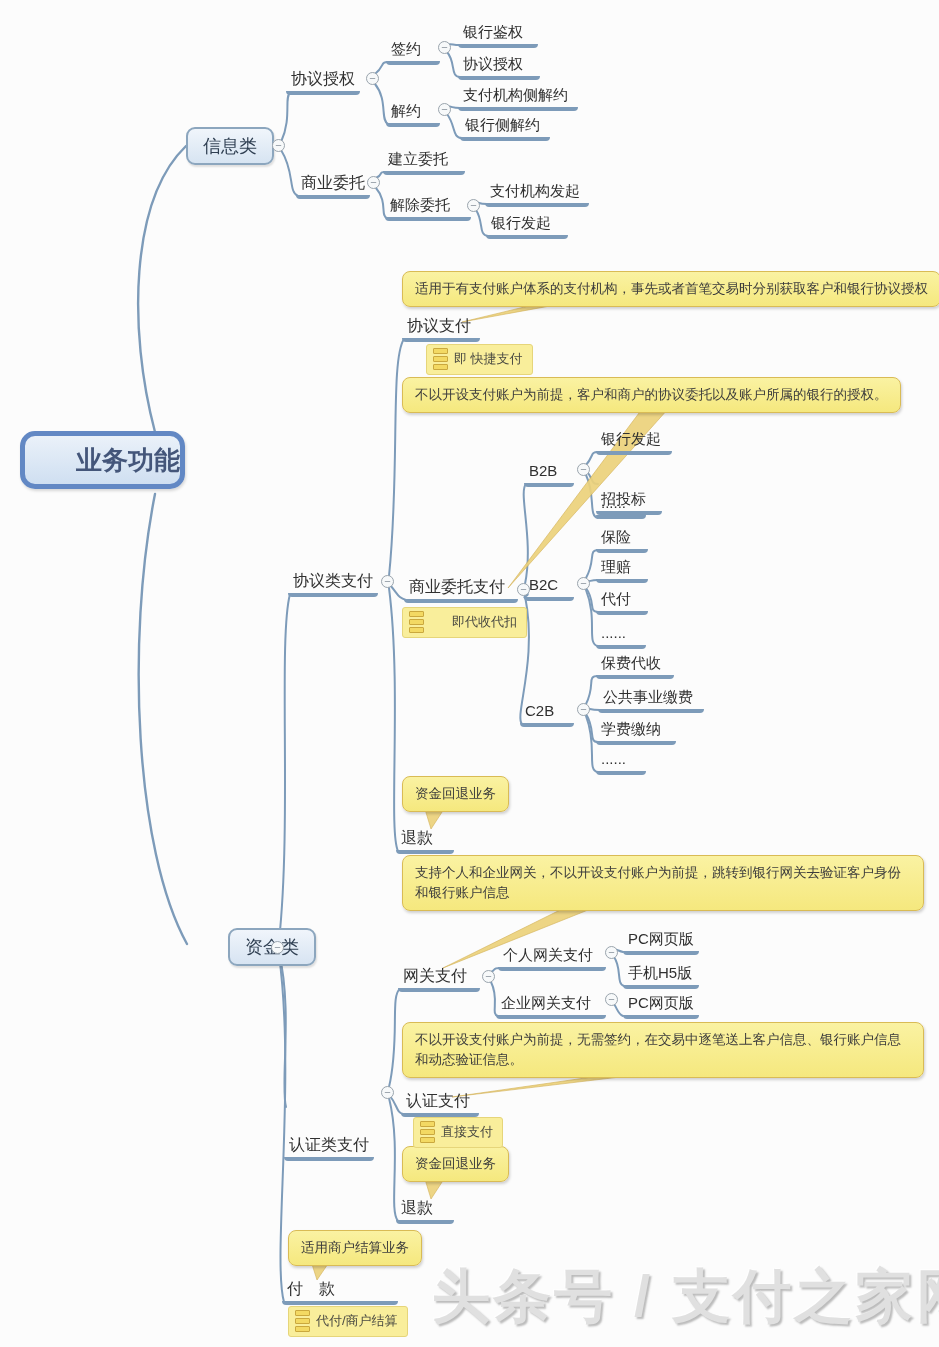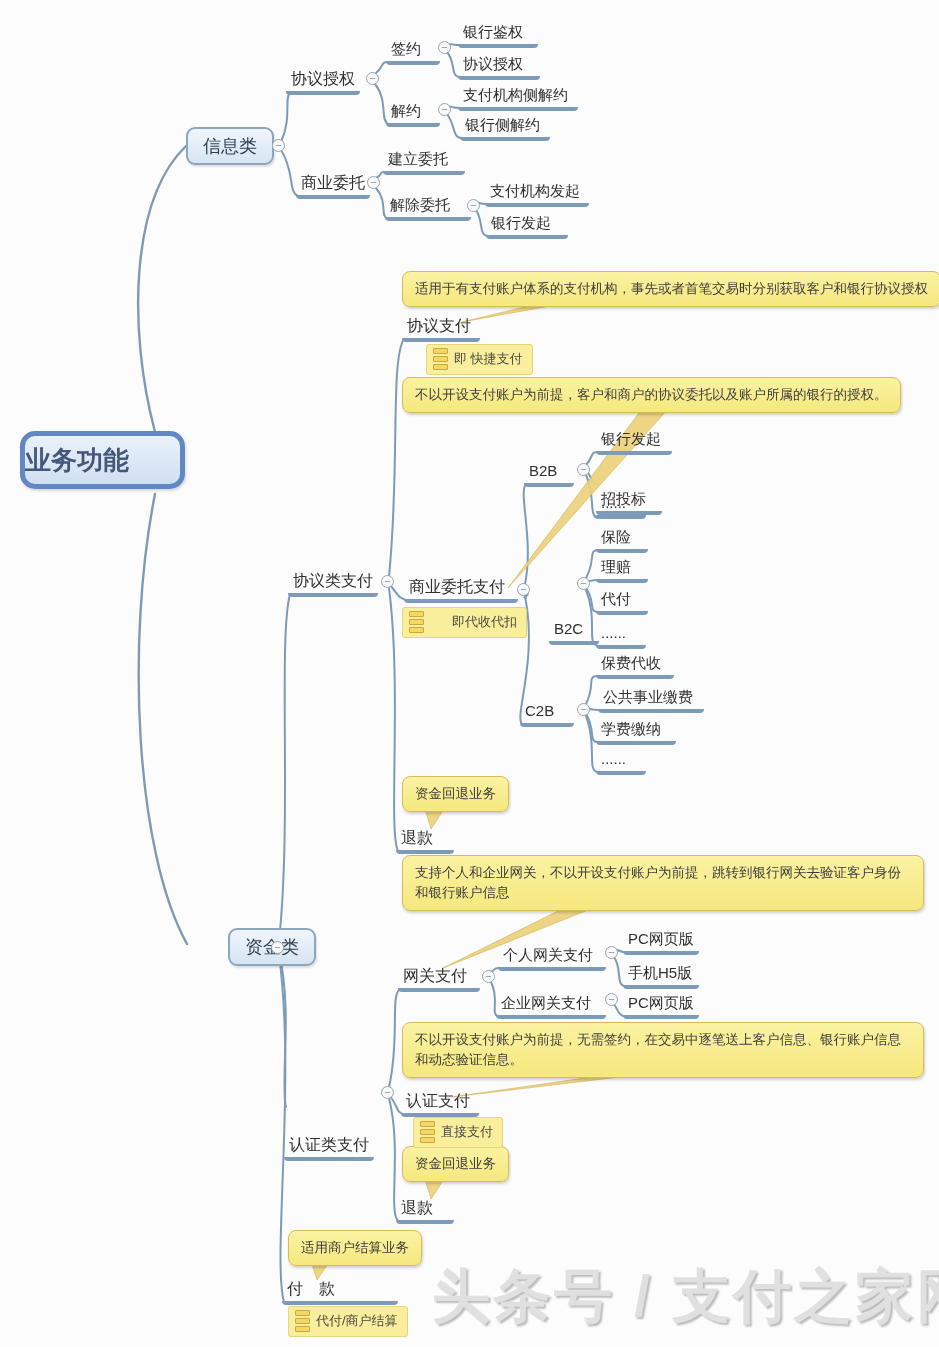--- a/index.html
+++ b/index.html
@@ -15,21 +15,21 @@
     border-bottom:4px solid #7d9bb9;border-radius:0 0 4px 4px;line-height:19px;
   }
   .tn.big{font-size:16px;}
   .boxn{ 
     position:absolute;z-index:3;text-align:center;
     border:2px solid #8ca6be;border-radius:9px;
     background:linear-gradient(#f0f5fb,#d7e4f2);
     font-size:18px;color:#2f3f52;padding:5px 15px;box-shadow:1px 2px 2px rgba(0,0,0,.12);
   }
   .rootn{
-    position:absolute;z-index:3;text-align:left;
+    position:absolute;z-index:3;text-align:right;
     border:5px solid #6288c4;border-radius:15px;
     background:linear-gradient(#eaf1f9,#cfdff1);
     font-size:26px;font-weight:bold;color:#44567a;
     width:155px;height:48px;line-height:48px;box-shadow:1px 2px 3px rgba(0,0,0,.15);
   }
   .minus{
     position:absolute;z-index:4;width:13px;height:13px;border-radius:50%;
     border:1px solid #9aa4ad;background:#f7f9fa;color:#8a949d;
     font-size:11px;line-height:11px;text-align:center;box-sizing:border-box;
   }
@@ -153,21 +153,21 @@
         <i></i>
       </span>
     <span>即代收代扣</span>
   </div>
 
   <div class="tn" style="left:524px;top:460px;min-width:40px;">B2B</div>
   <div class="tn" style="left:596px;top:428px;min-width:66px;">银行发起</div>
   <div class="tn" style="left:596px;top:488px;min-width:56px;">招投标</div>
   <div class="tn" style="left:596px;top:492px;min-width:40px;">......</div>
 
-  <div class="tn" style="left:549px;top:574px;min-width:40px;margin-top:44px;">B2C</div>
+  <div class="tn" style="left:524px;top:574px;min-width:40px;">B2C</div>
   <div class="tn" style="left:596px;top:526px;min-width:42px;">保险</div>
   <div class="tn" style="left:596px;top:556px;min-width:42px;">理赔</div>
   <div class="tn" style="left:596px;top:588px;min-width:42px;">代付</div>
   <div class="tn" style="left:596px;top:622px;min-width:40px;">......</div>
 
   <div class="tn" style="left:520px;top:700px;min-width:44px;">C2B</div>
   <div class="tn" style="left:596px;top:652px;min-width:68px;">保费代收</div>
   <div class="tn" style="left:598px;top:686px;min-width:96px;">公共事业缴费</div>
   <div class="tn" style="left:596px;top:718px;min-width:70px;">学费缴纳</div>
   <div class="tn" style="left:596px;top:748px;min-width:40px;">......</div>

